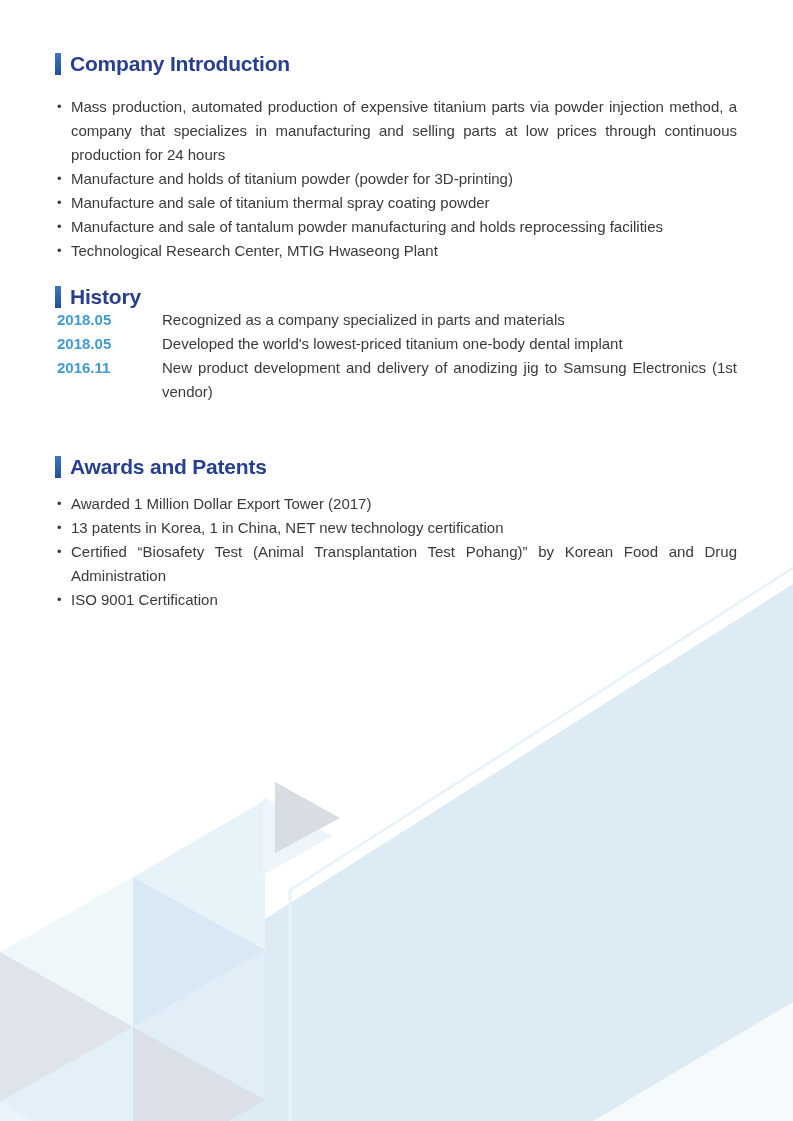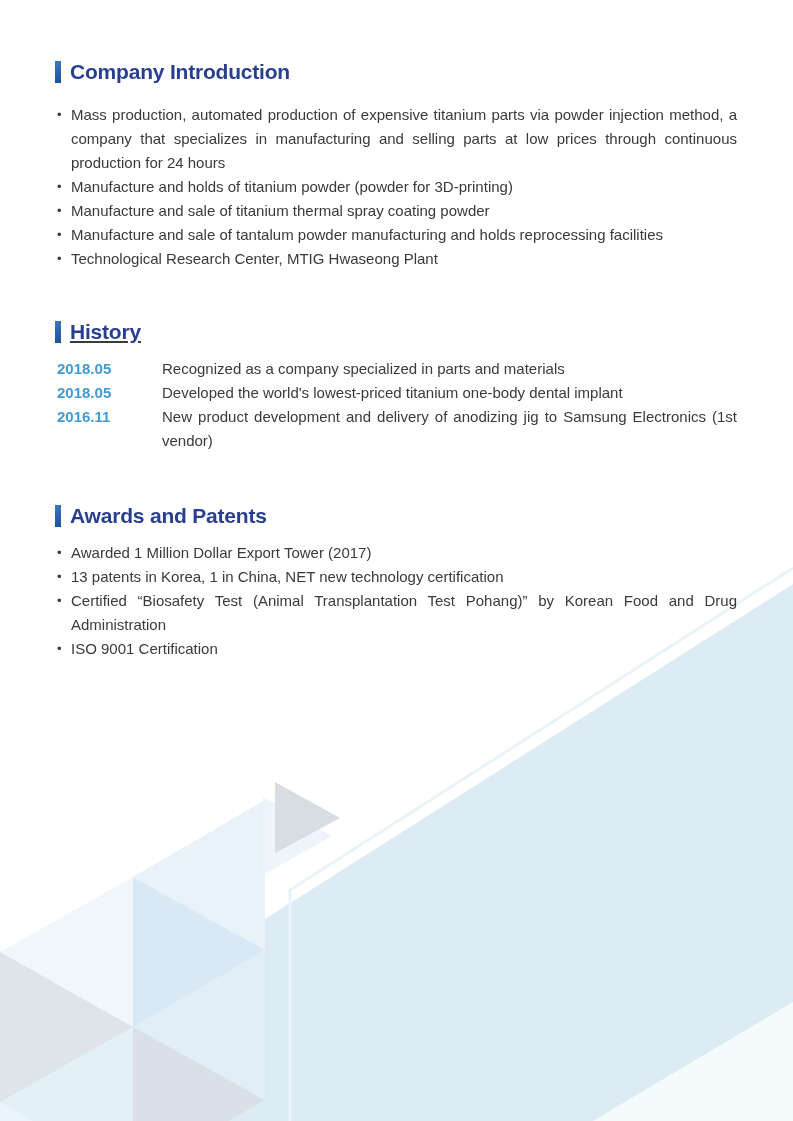--- a/index.html
+++ b/index.html
@@ -5,38 +5,38 @@
   html,body{margin:0;padding:0;background:#fff;}
   .page{
     position:relative;
     width:793px;height:1121px;
     background:#ffffff;
     overflow:hidden;
     font-family:"Liberation Sans","DejaVu Sans",sans-serif;
     color:#3a3a3a;
   }
   .bg-decoration{position:absolute;left:0;top:0;width:793px;height:1121px;}
-  .content{position:absolute;left:0;top:0;right:0;padding:8px 56px 0 55px;}
+  .content{position:absolute;left:0;top:0;right:0;padding:0 56px 0 55px;}
   .section-header{display:flex;align-items:center;gap:9px;}
   .section-header .bar{
     width:6px;height:22px;flex:none;
     background:linear-gradient(180deg,#3c77bd 0%,#1e4f9e 100%);
   }
   .section-header h2{
     margin:0;font-size:21px;font-weight:bold;color:#283f90;
     letter-spacing:-0.2px;line-height:22px;
   }
   .hdr-1{margin-top:53px;}
-  .hdr-2{margin-top:50px;text-decoration:underline;}
+  .hdr-2{margin-top:23px;}
   .hdr-3{margin-top:52px;}
   ul.bullets{list-style:none;margin:20px 0 0 0;padding:0 0 0 2px;}
   ul.bullets li{display:flex;font-size:15px;line-height:24px;}
   ul.bullets .dot{flex:none;width:14px;font-size:13px;line-height:24px;color:#3a3a3a;}
   ul.bullets .txt{flex:1;text-align:justify;}
-  .history-list{margin-top:14px;padding-left:2px;}
+  .history-list{margin-top:0;padding-left:2px;}
   .history-row{display:flex;font-size:15px;line-height:24px;}
   .history-date{flex:none;width:105px;font-weight:bold;color:#4499d3;}
   .history-text{flex:1;text-align:justify;}
   .awards ul.bullets{margin-top:14px;}
 </style>
 </head>
 <body>
 
 <div class="page">
 

